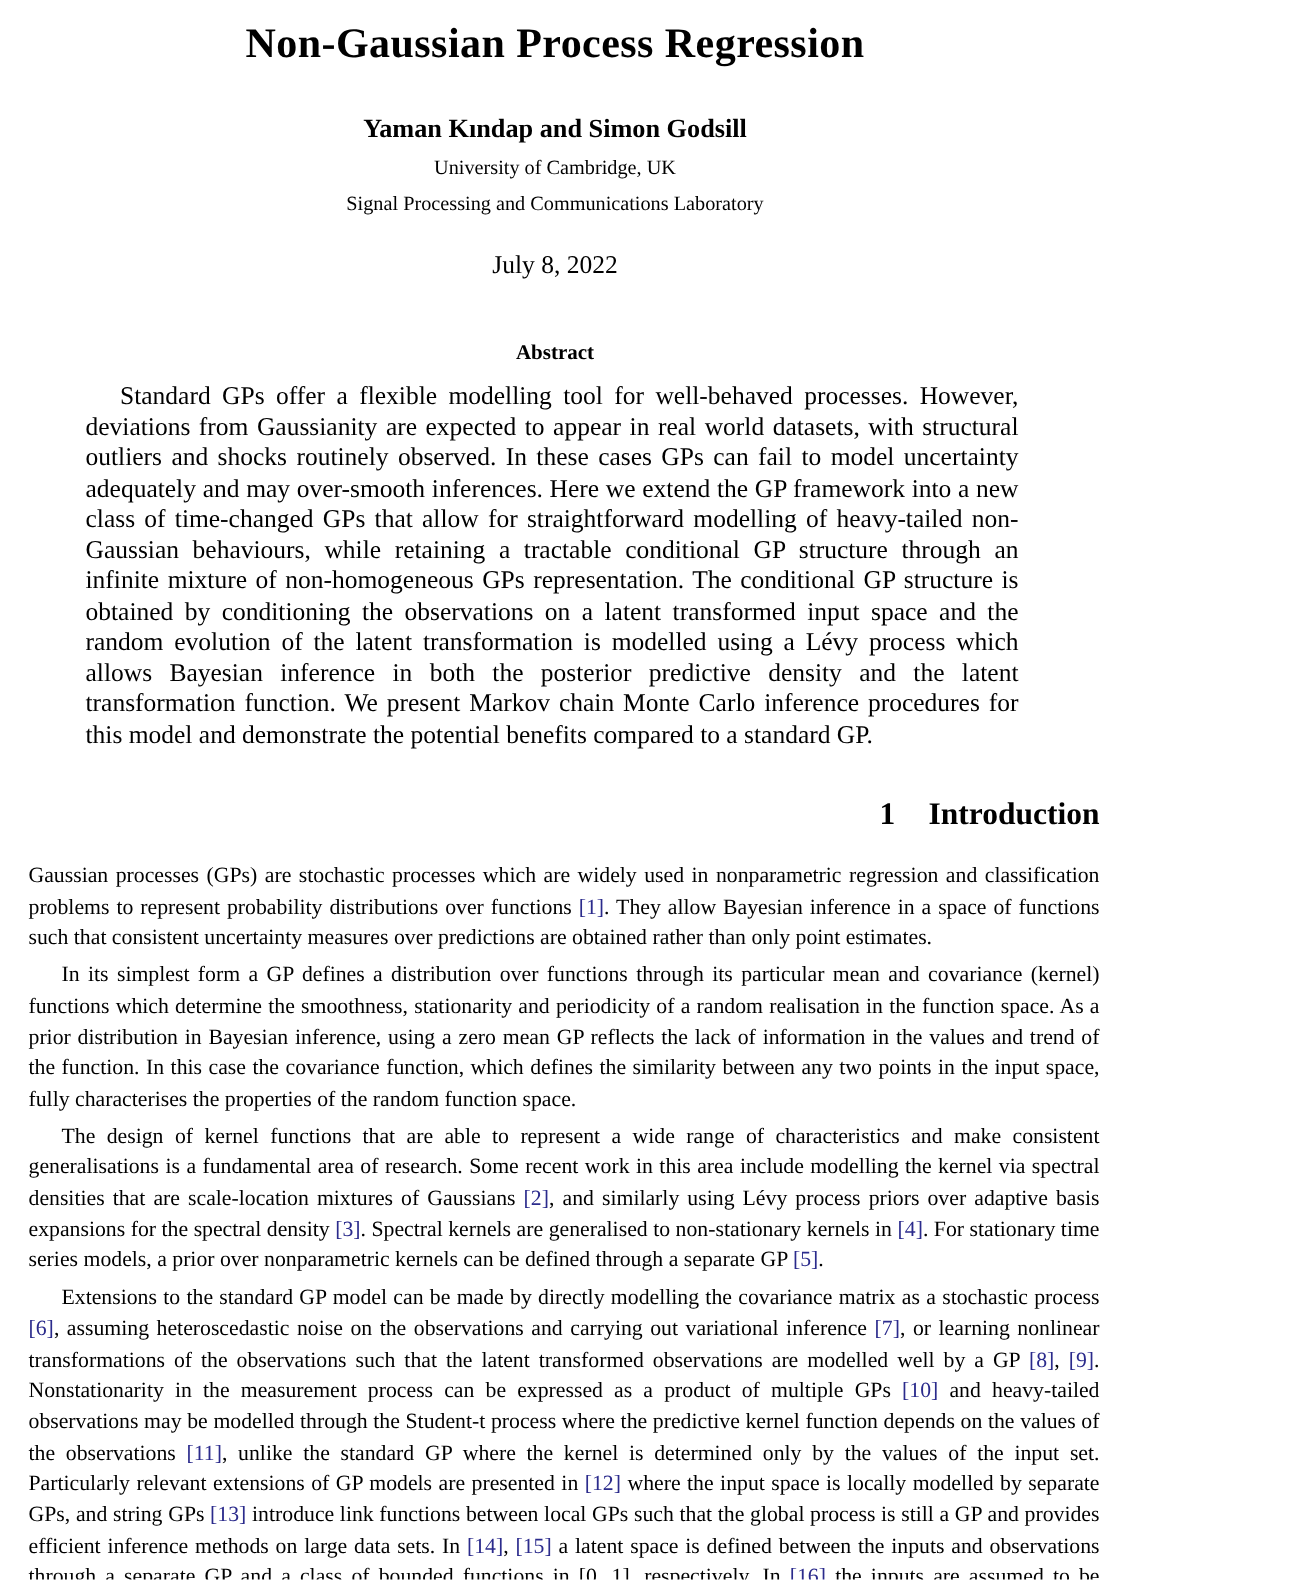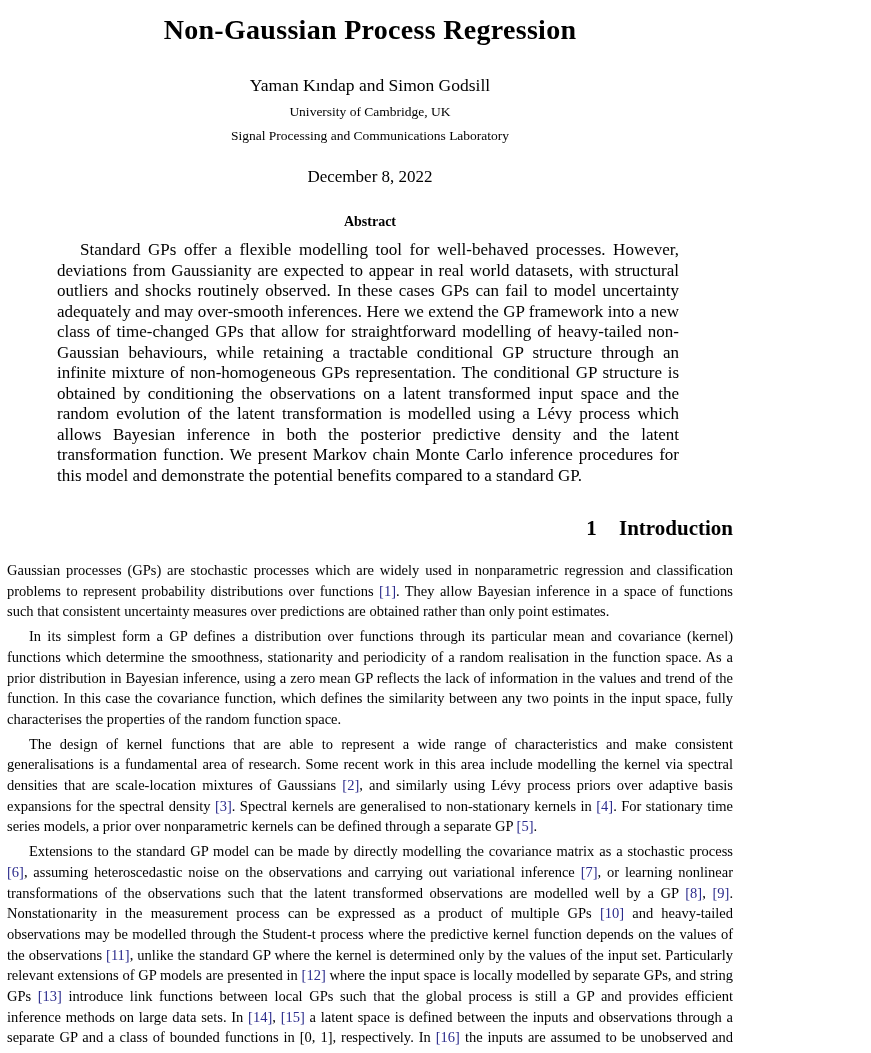--- a/index.html
+++ b/index.html
@@ -17,79 +17,79 @@
   .title {
     text-align: center;
     font-size: 28px;
     font-weight: 700;
     margin: 2px 0 0 0;
     letter-spacing: 0.3px;
   }
   .authors {
     text-align: center;
     font-size: 17.5px;
-    font-weight: 400;
+    font-weight: 700;
     margin-top: 29px;
   }
   .affil {
     text-align: center;
     font-size: 13.5px;
     margin-top: 8px;
   }
   .date {
     text-align: center;
     font-size: 17px;
     margin-top: 23px;
   }
   .abstract-heading {
     text-align: center;
     font-size: 14px;
     font-weight: 700;
-    margin-top: 27px;
+    margin-top: 41px;
   }
   .abstract-text {
     margin: 10px 54px 0 50px;
     font-size: 17px;
     line-height: 20.5px;
     text-align: justify;
     text-indent: 23px;
   }
   .section-heading {
     font-size: 21px;
     font-weight: 700;
     margin: 30px 0 0 1px;
     text-align: right;
   }
   .sec-num { margin-right: 17px; }
   .body-par {
     font-size: 14.5px;
     line-height: 20.7px;
     text-align: justify;
     text-indent: 22px;
-    margin: 4px 0 0 0;
+    margin: 4px 0 0 12px;
   }
   .body-par.noindent {
     text-indent: 0;
     margin-top: 19px;
   }
   .cite { color: var(--cite-color, #2B2B8C); }
 </style>
 </head>
 <body>
 
 <div class="page">
 
   <h1 class="title">Non-Gaussian Process Regression</h1>
 
   <div class="authors">Yaman Kındap and Simon Godsill</div>
 
   <div class="affil">University of Cambridge, UK</div>
   <div class="affil">Signal Processing and Communications Laboratory</div>
 
-  <div class="date">December 8, 2022</div>
+  <div class="date">July 8, 2022</div>
 
   <div class="abstract">
     <div class="abstract-heading">Abstract</div>
     <p class="abstract-text">Standard GPs offer a flexible modelling tool for well-behaved processes. However, deviations from Gaussianity are expected to appear in real world datasets, with structural outliers and shocks routinely observed. In these cases GPs can fail to model uncertainty adequately and may over-smooth inferences. Here we extend the GP framework into a new class of time-changed GPs that allow for straightforward modelling of heavy-tailed non-Gaussian behaviours, while retaining a tractable conditional GP structure through an infinite mixture of non-homogeneous GPs representation. The conditional GP structure is obtained by conditioning the observations on a latent transformed input space and the random evolution of the latent transformation is modelled using a Lévy process which allows Bayesian inference in both the posterior predictive density and the latent transformation function. We present Markov chain Monte Carlo inference procedures for this model and demonstrate the potential benefits compared to a standard GP.</p>
   </div>
 
   <h2 class="section-heading">
     <span class="sec-num">1</span>
     <span class="sec-title">Introduction</span>
   </h2>

